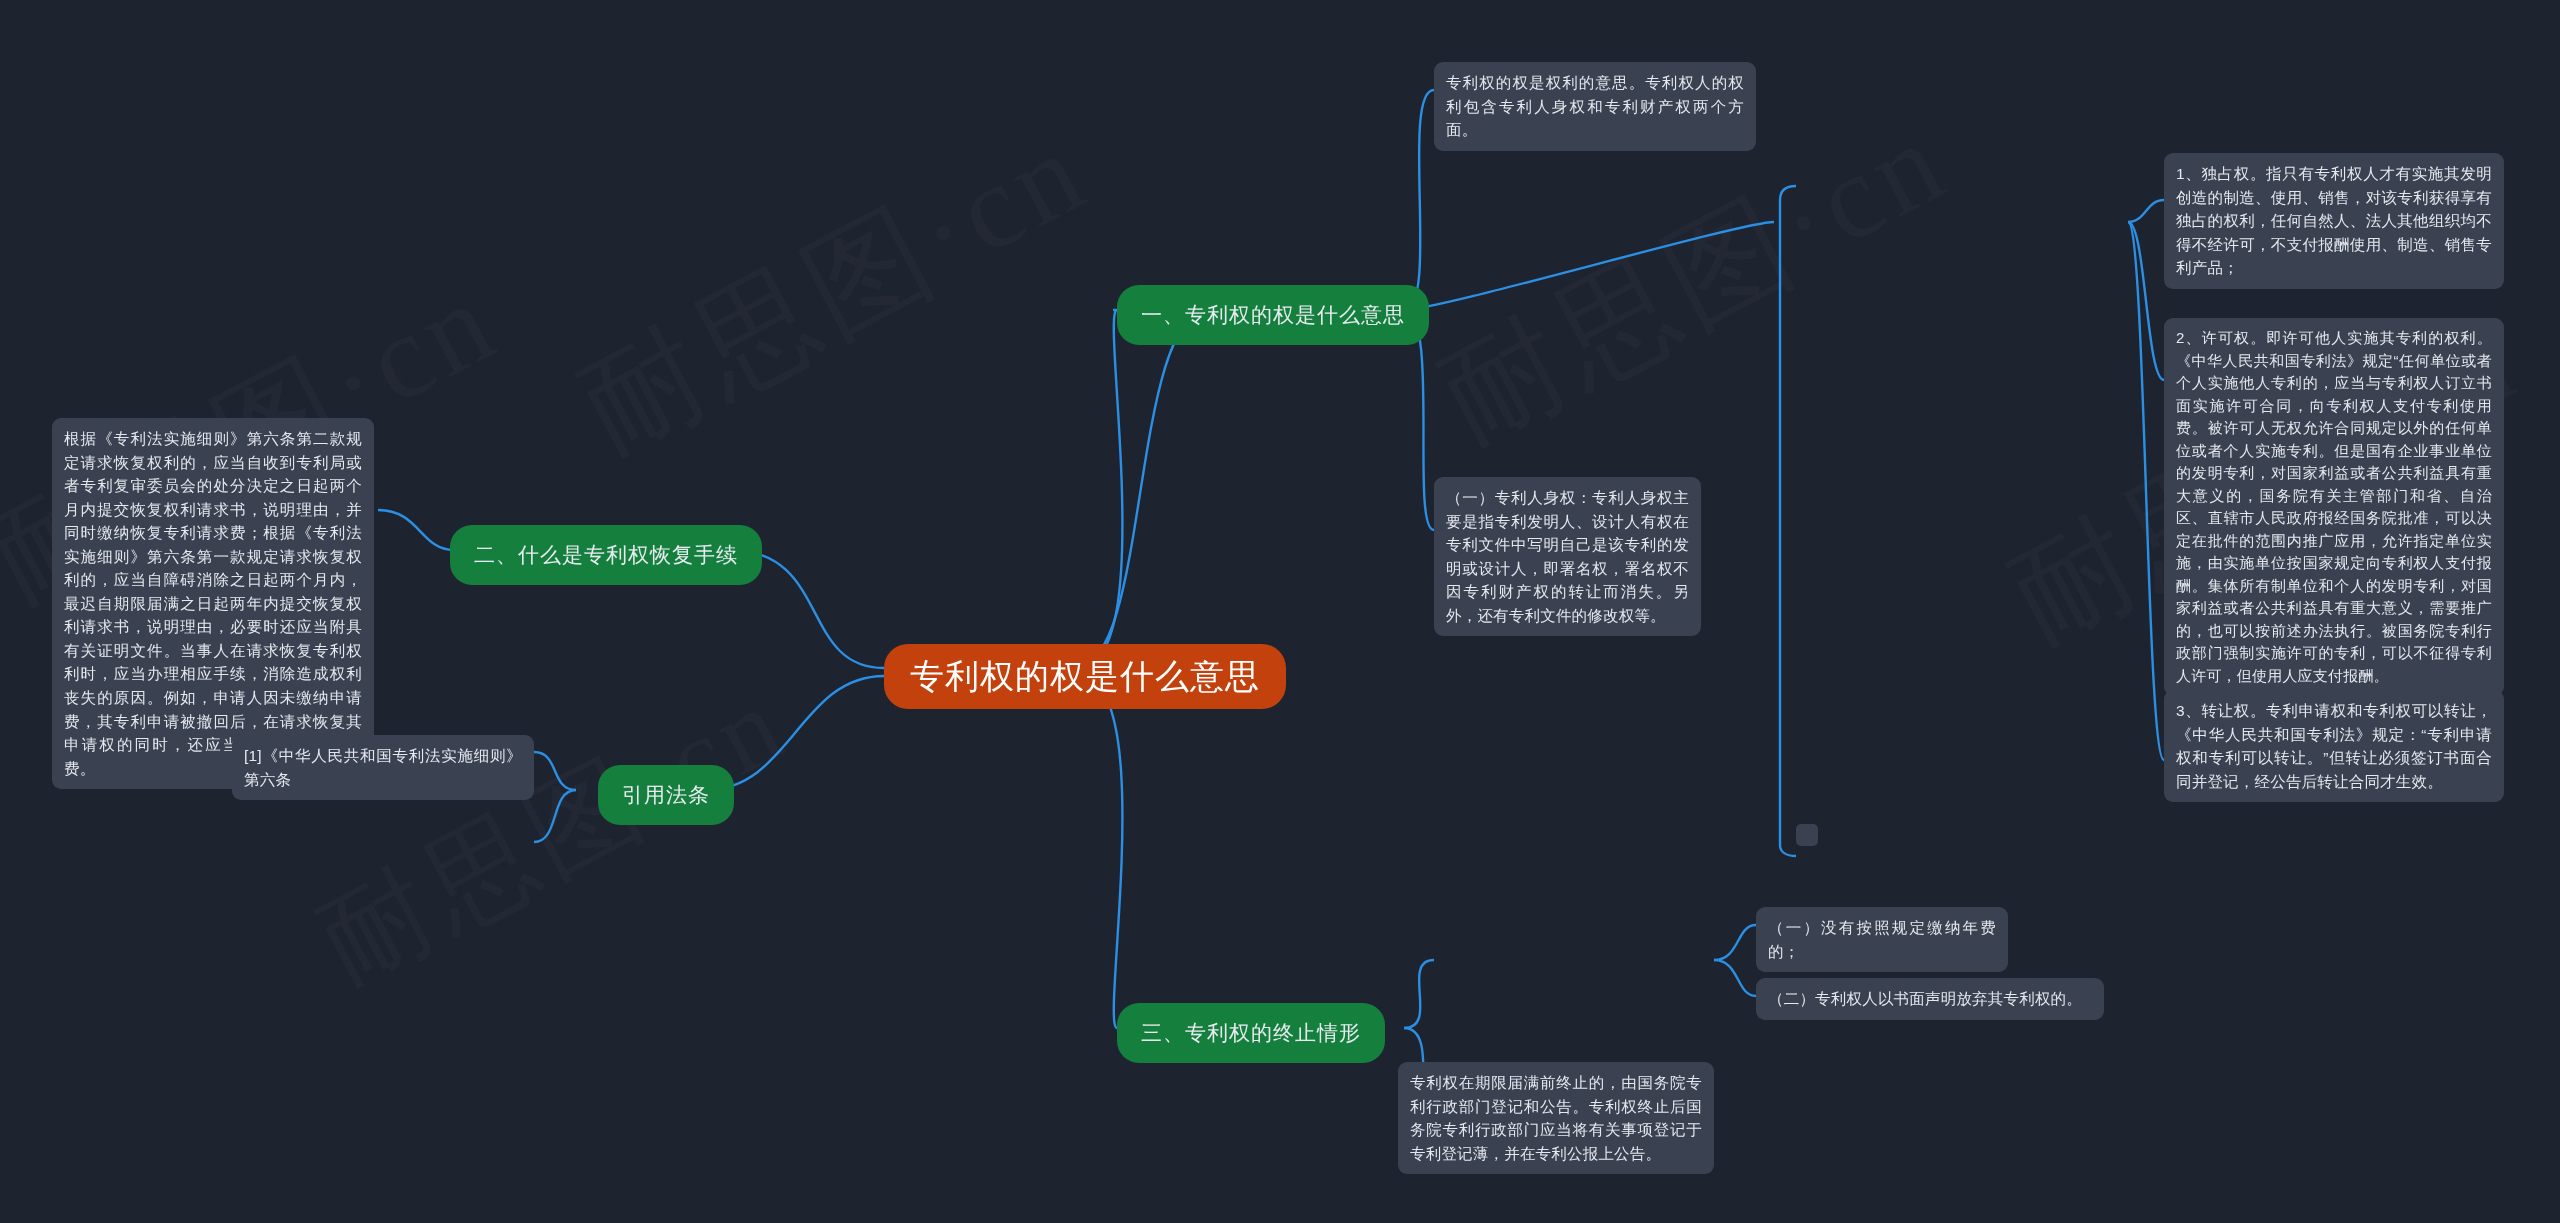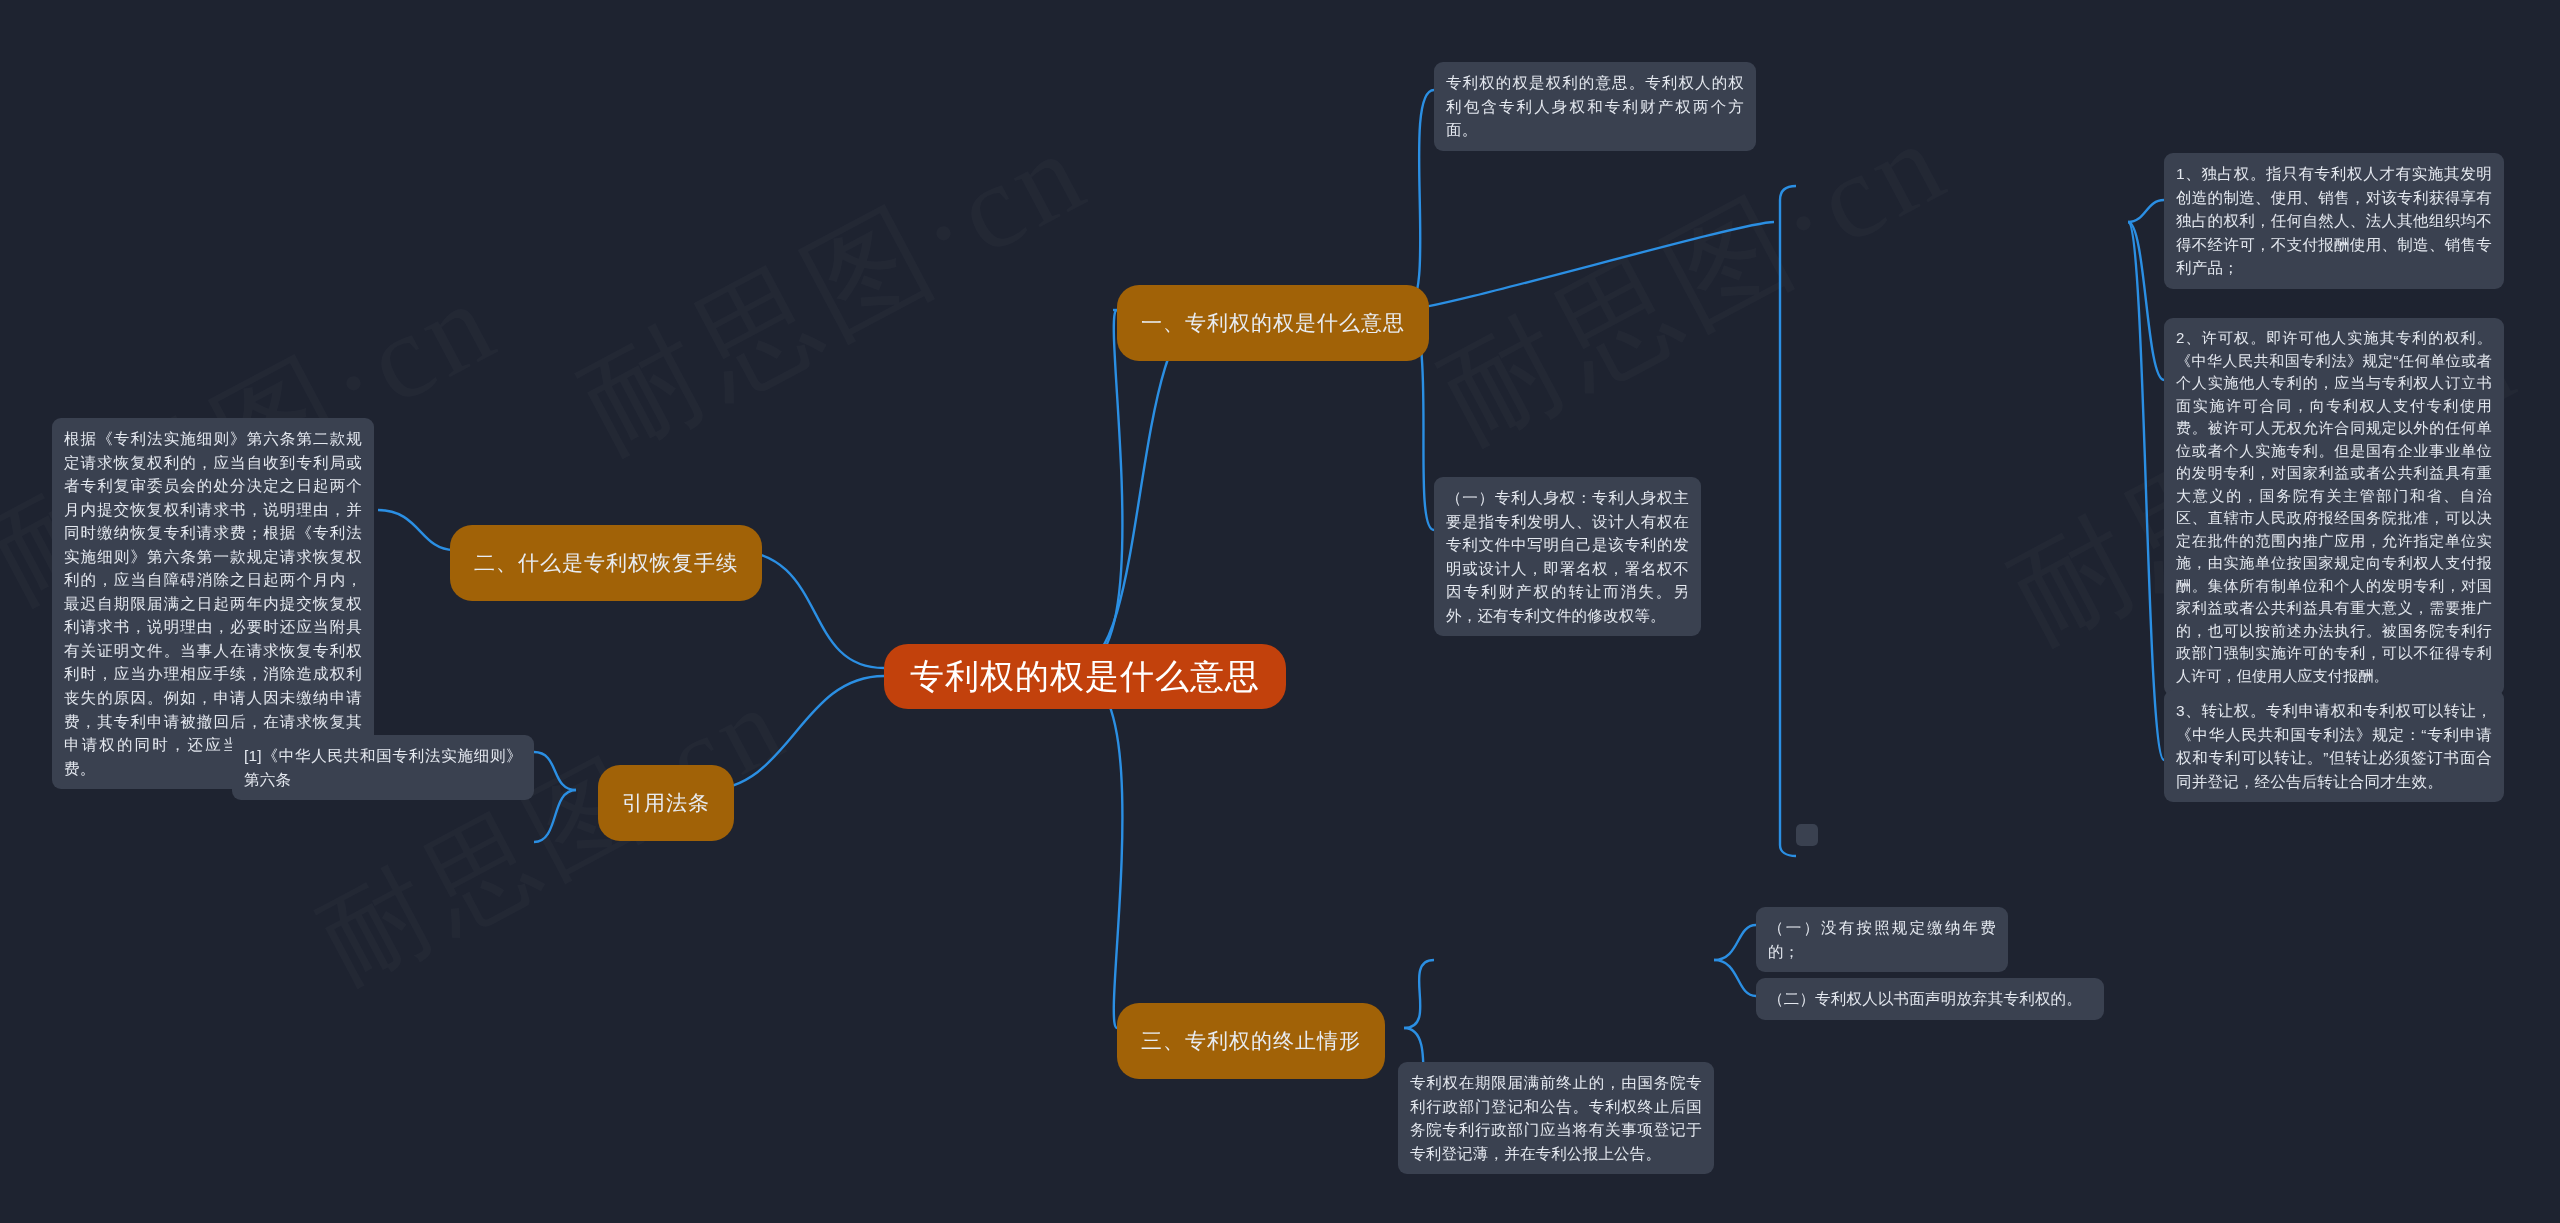--- a/index.html
+++ b/index.html
@@ -48,25 +48,25 @@
     border-radius: 24px;
     font-size: 34px;
     line-height: 1.2;
     padding: 12px 26px;
     white-space: nowrap;
     letter-spacing: 1px;
   }
 
   
   .pill {
-    background: #a16207;
+    background: #15803d;
     color: #e8ecf2;
     border-radius: 22px;
     font-size: 21px;
-    padding: 24px 24px;
+    padding: 16px 24px;
     white-space: nowrap;
     letter-spacing: 1px;
   }
 
   
   .box {
     background: #3a4150;
     color: #e4e8ef;
     border-radius: 9px;
     font-size: 15.5px;

